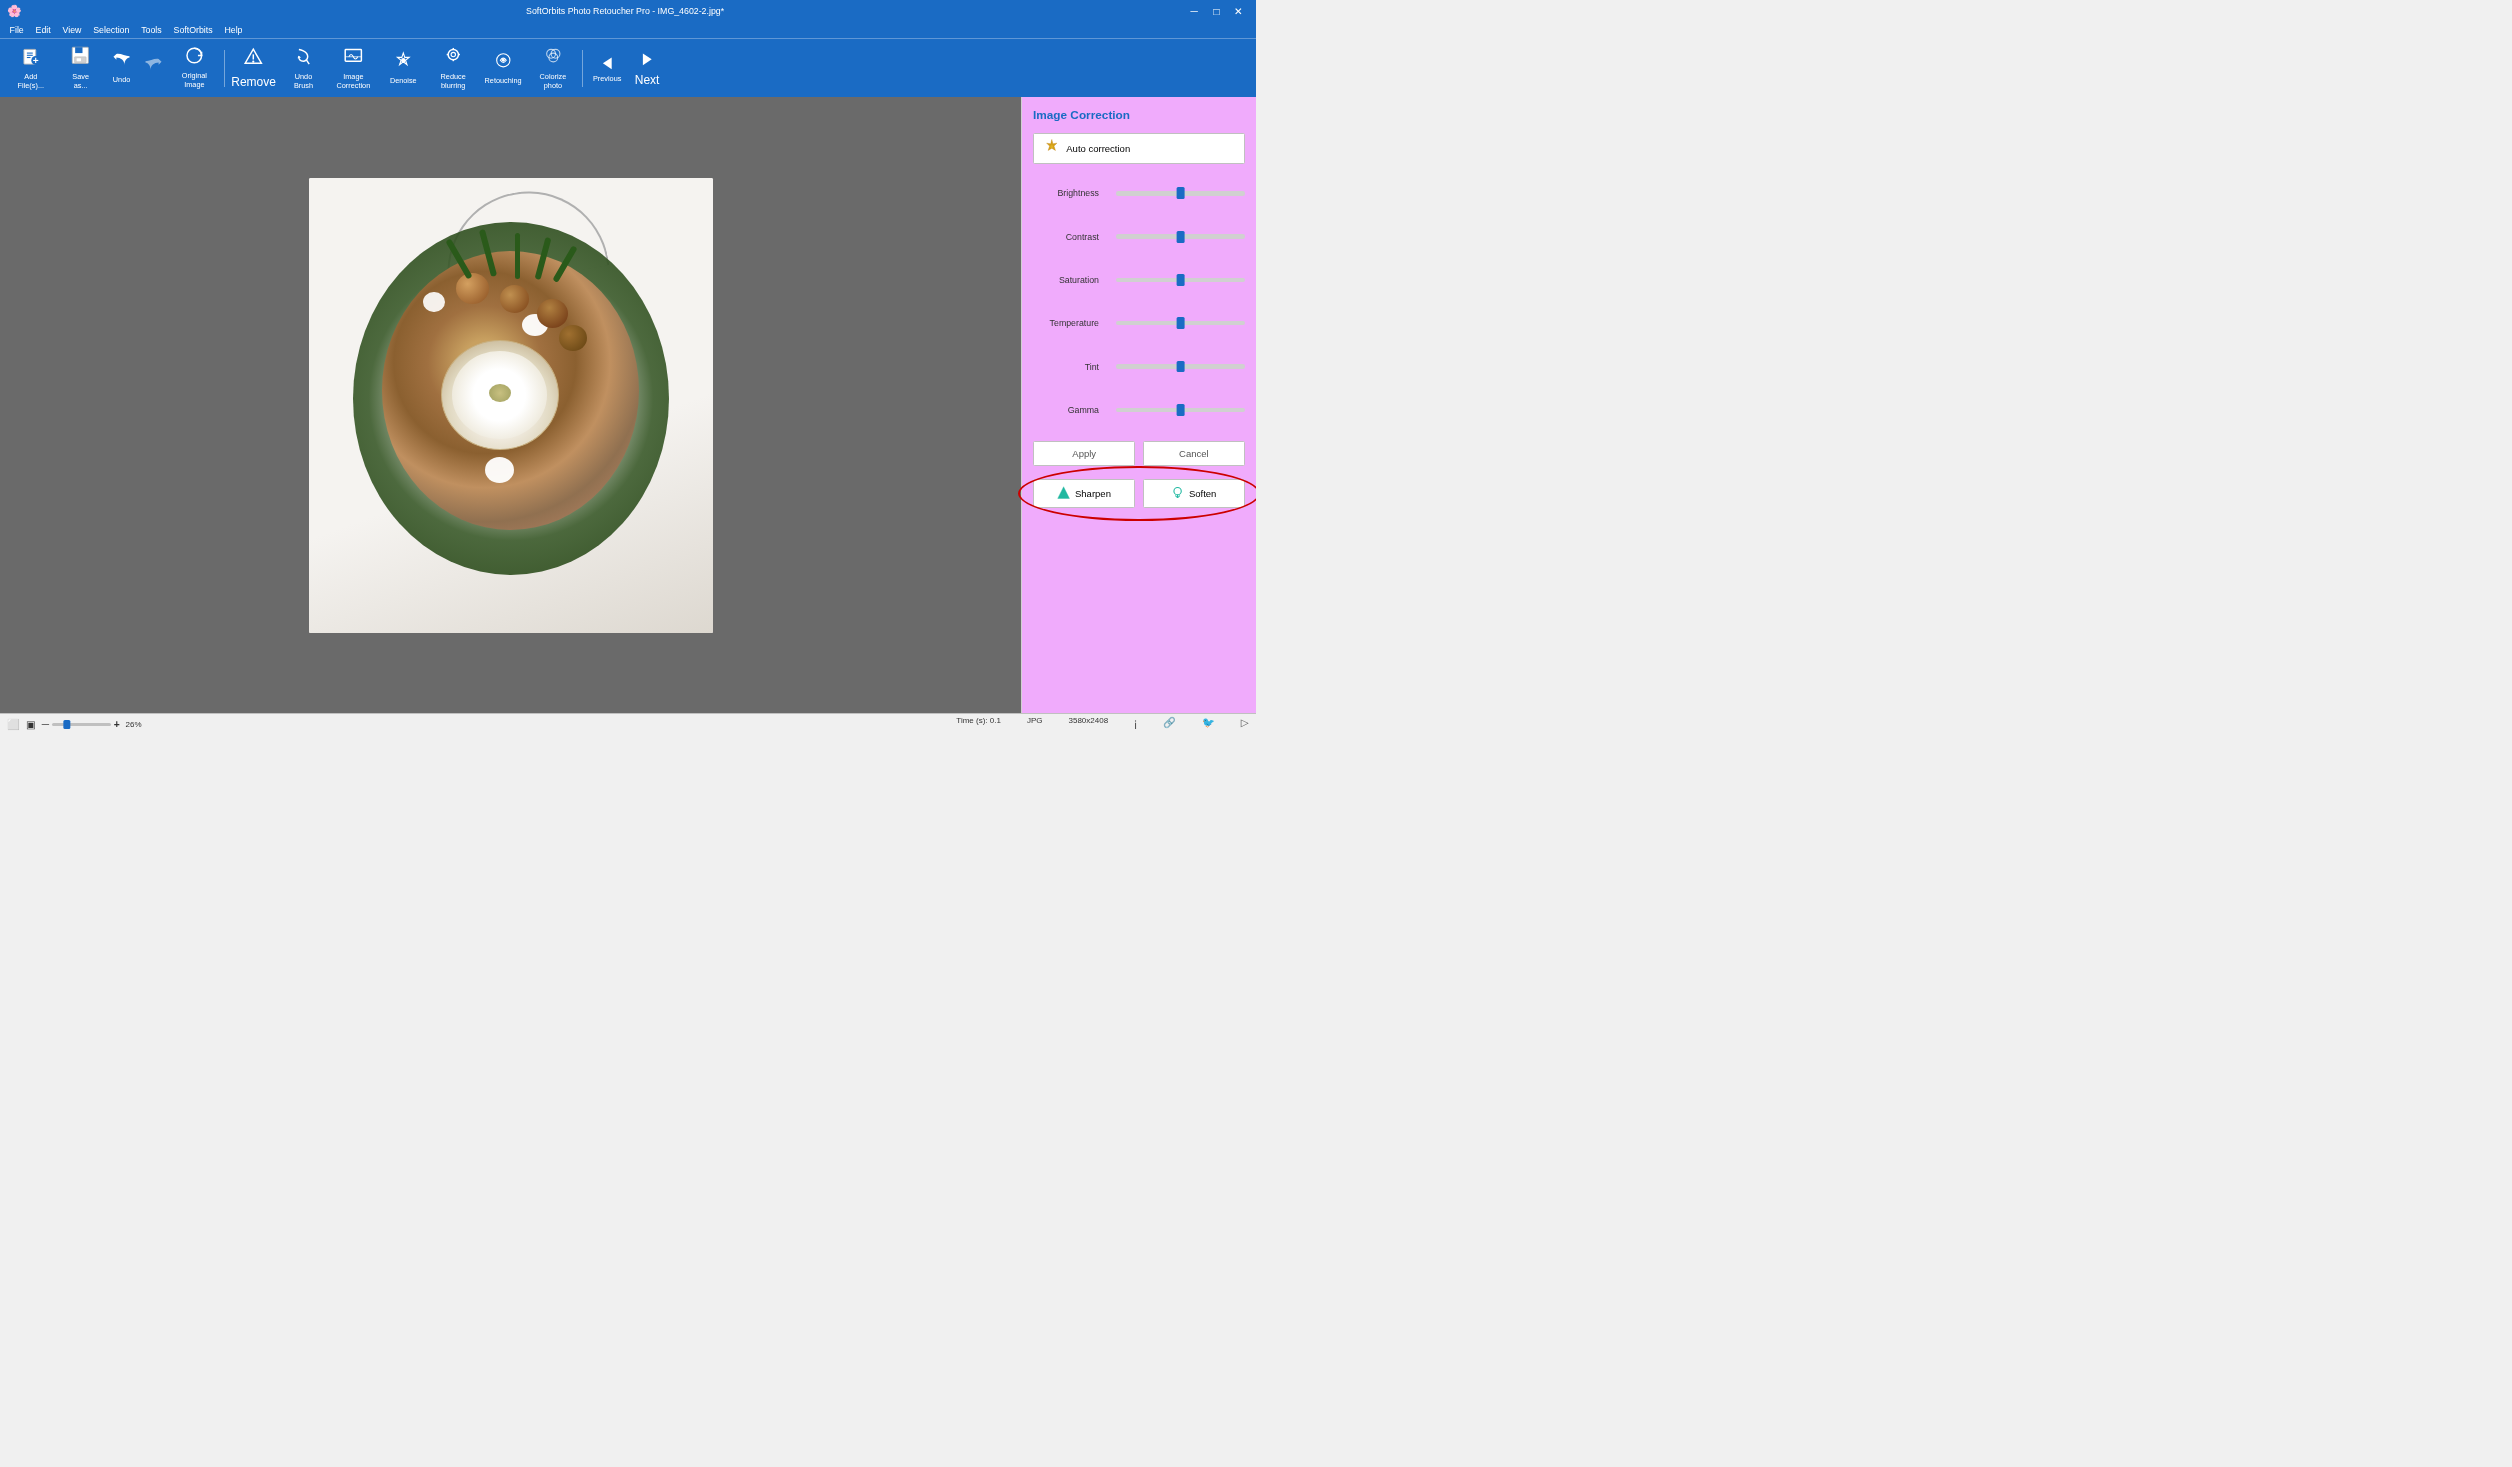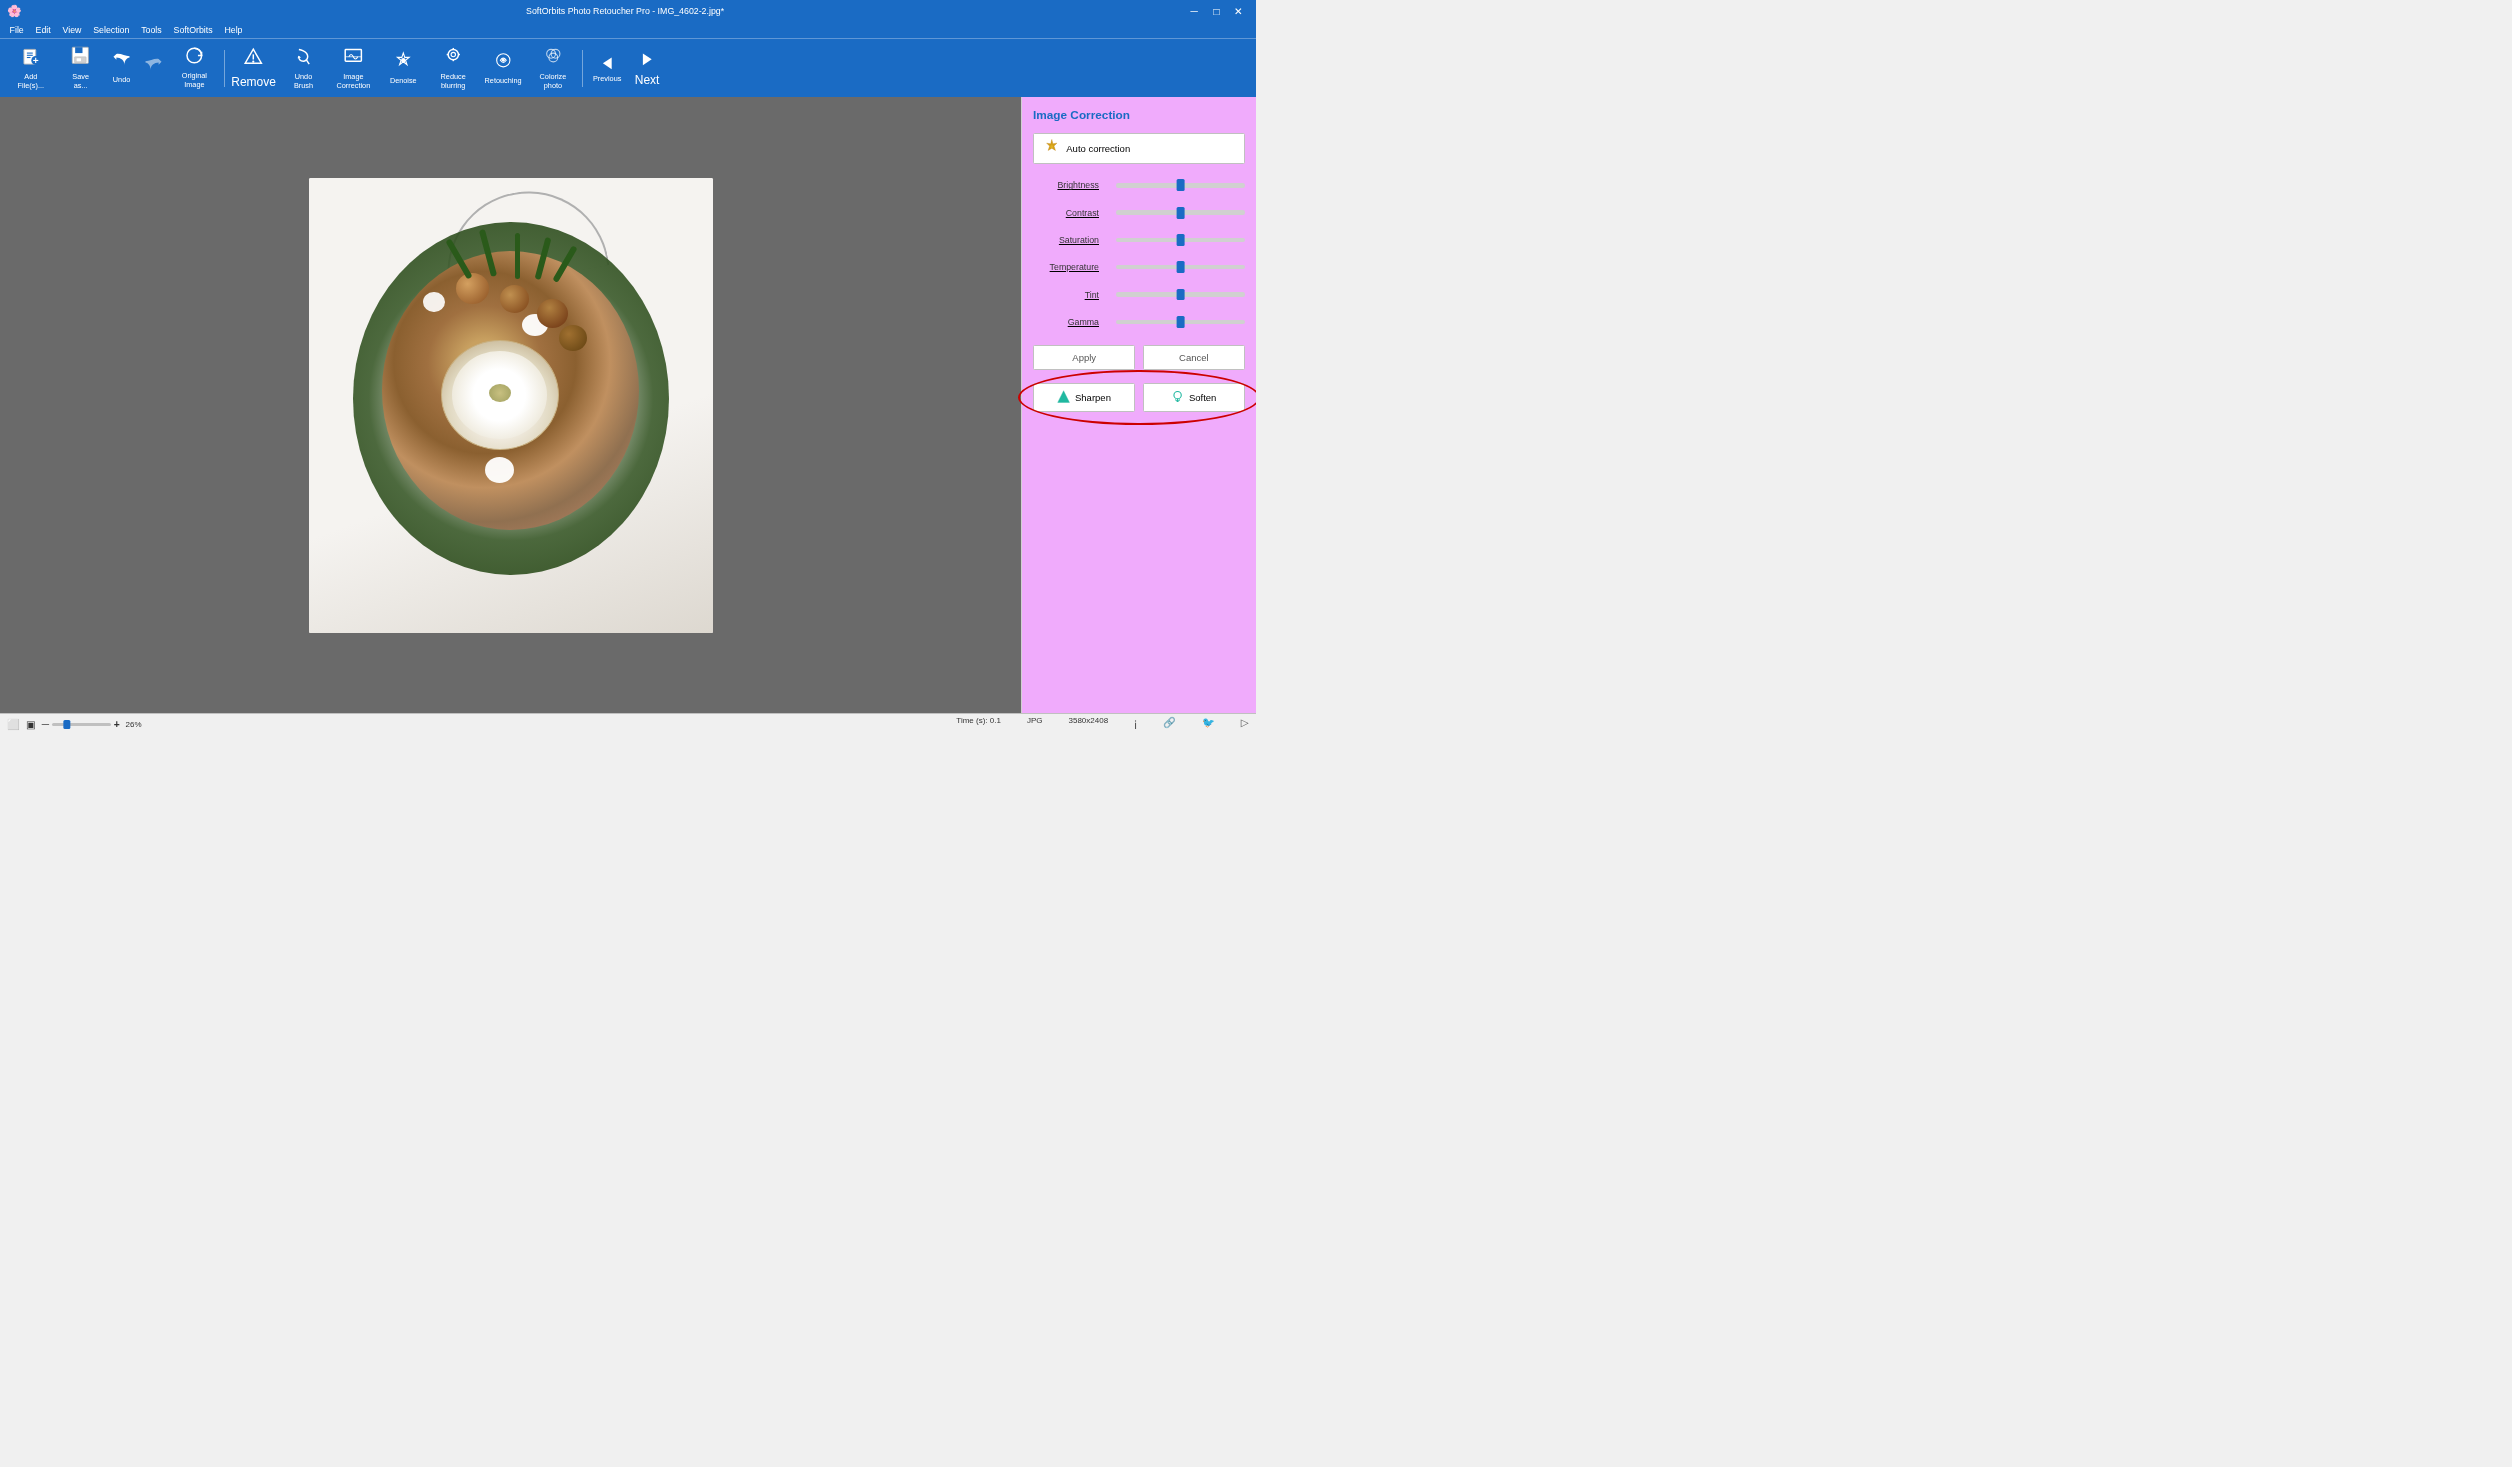--- a/index.html
+++ b/index.html
@@ -111,22 +111,21 @@
       width: 100%;
       font-size: 9.5px;
     }
     #auto-correction-btn .star-icon { font-size: 14.7px; color: #d4a017; }
 
     
     .slider-row {
       display: flex;
       align-items: center;
       gap: 17px;
-      margin: 5px 0;
-      text-decoration: underline;
+      margin: 13px 0;
     }
     .slider-label {
       width: 66px;
       text-align: right;
       font-size: 8.8px;
       color: #333;
     }
     .slider-track {
       flex: 1;
       height: 4.4px;

